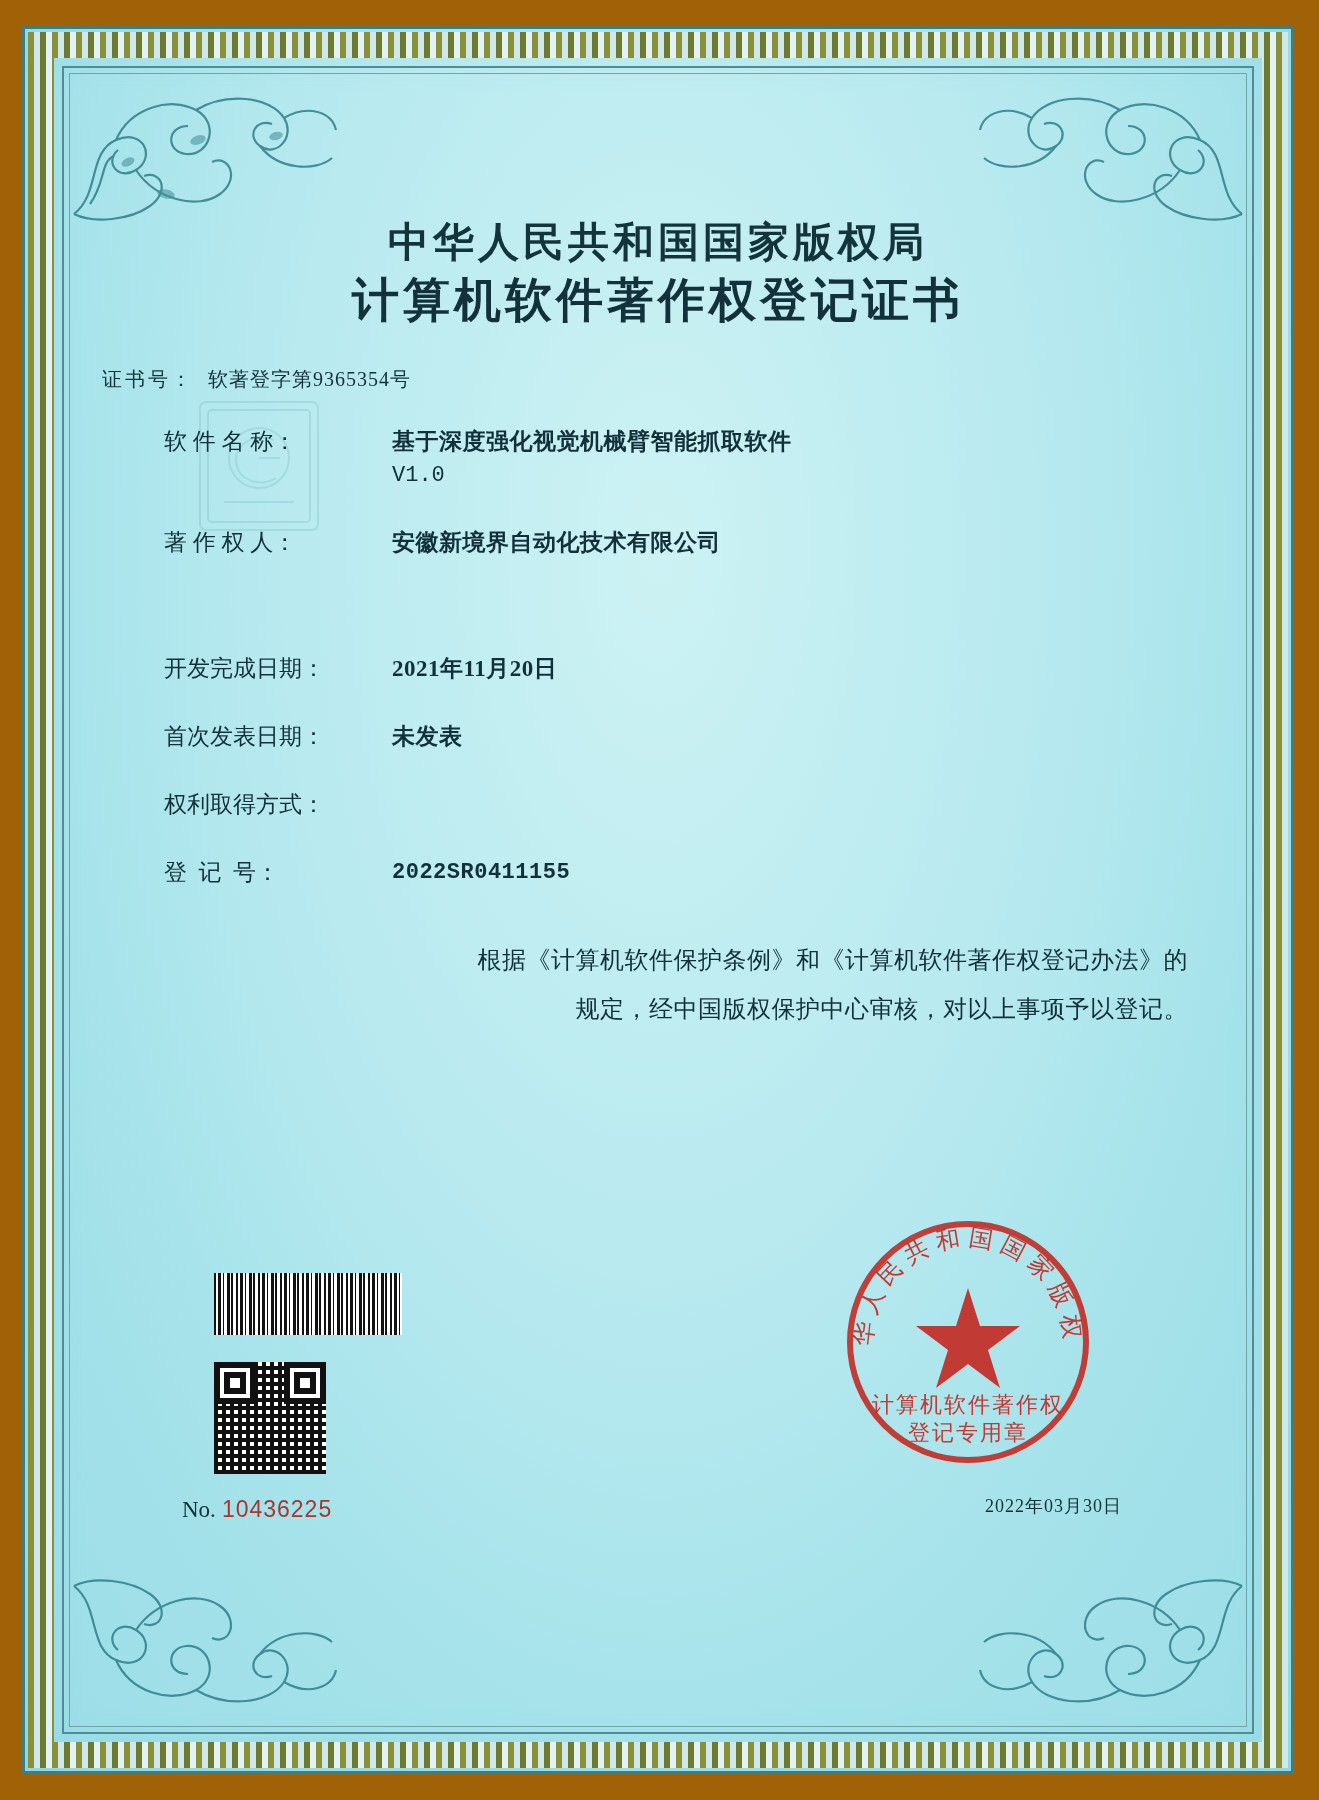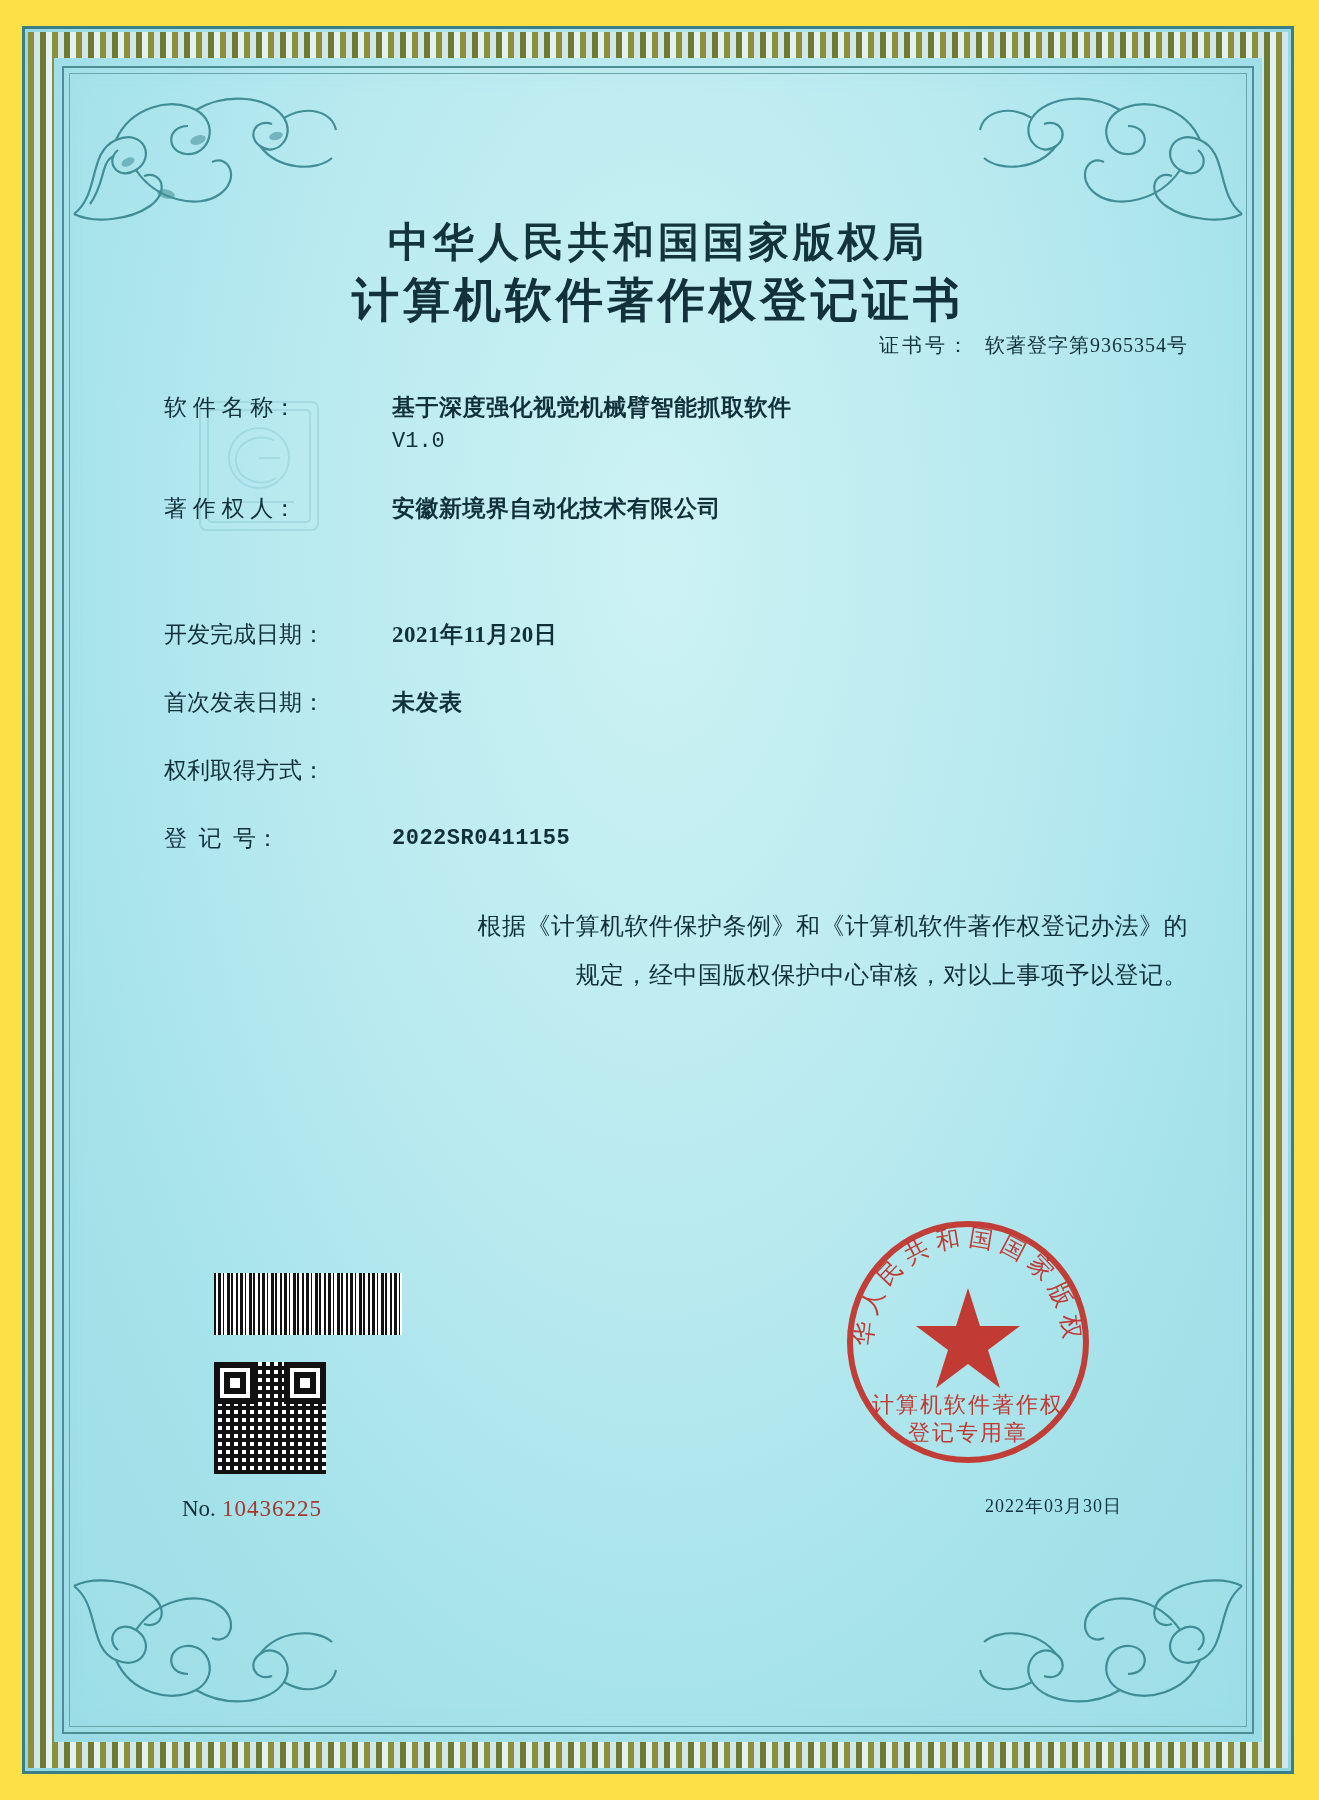--- a/index.html
+++ b/index.html
@@ -12,21 +12,21 @@
     height: 1800px;
     font-family: "Liberation Serif", "DejaVu Serif", serif;
     overflow: hidden;
   }
 
   
   .page {
     position: relative;
     width: 1319px;
     height: 1800px;
-    background: #fde047;
+    background: #a16207;
   }
 
   .cert {
     position: absolute;
     left: 22px;
     top: 26px;
     width: 1272px;
     height: 1748px;
     background:
       radial-gradient(ellipse at 50% 30%, #cdf2f4 0%, #b6e9ef 45%, #a5e2ea 70%, #9bdde7 100%);
@@ -111,21 +111,22 @@
   }
   .cert-title {
     font-family: "DejaVu Serif", "Liberation Serif", serif;
     font-size: 47px;
     font-weight: 700;
     letter-spacing: 4px;
     color: #12313a;
   }
 
   .cert-no {
-    text-align: right;
+    margin-top: 34px;
+    text-align: left;
     padding-right: 26px;
     font-size: 20px;
     color: #12313a;
     letter-spacing: 1px;
   }
   .cert-no .lbl { letter-spacing: 3px; }
   .cert-no .val { margin-left: 14px; }
 
   .fields { margin-top: 30px; padding-left: 62px; }
   .field-row {
@@ -216,21 +217,21 @@
 
   .serial {
     position: absolute;
     left: 160px;
     top: 1470px;
     font-size: 23px;
     color: #12313a;
     font-family: "Liberation Serif", serif;
   }
   .serial .num {
-    font-family: Liberation Serif, serif;
+    font-family: Liberation Sans, sans-serif;
     color: #a6372f;
     letter-spacing: 1px;
     margin-left: 6px;
   }
 
   .issue-date {
     position: absolute;
     right: 172px;
     top: 1468px;
     font-size: 18px;

